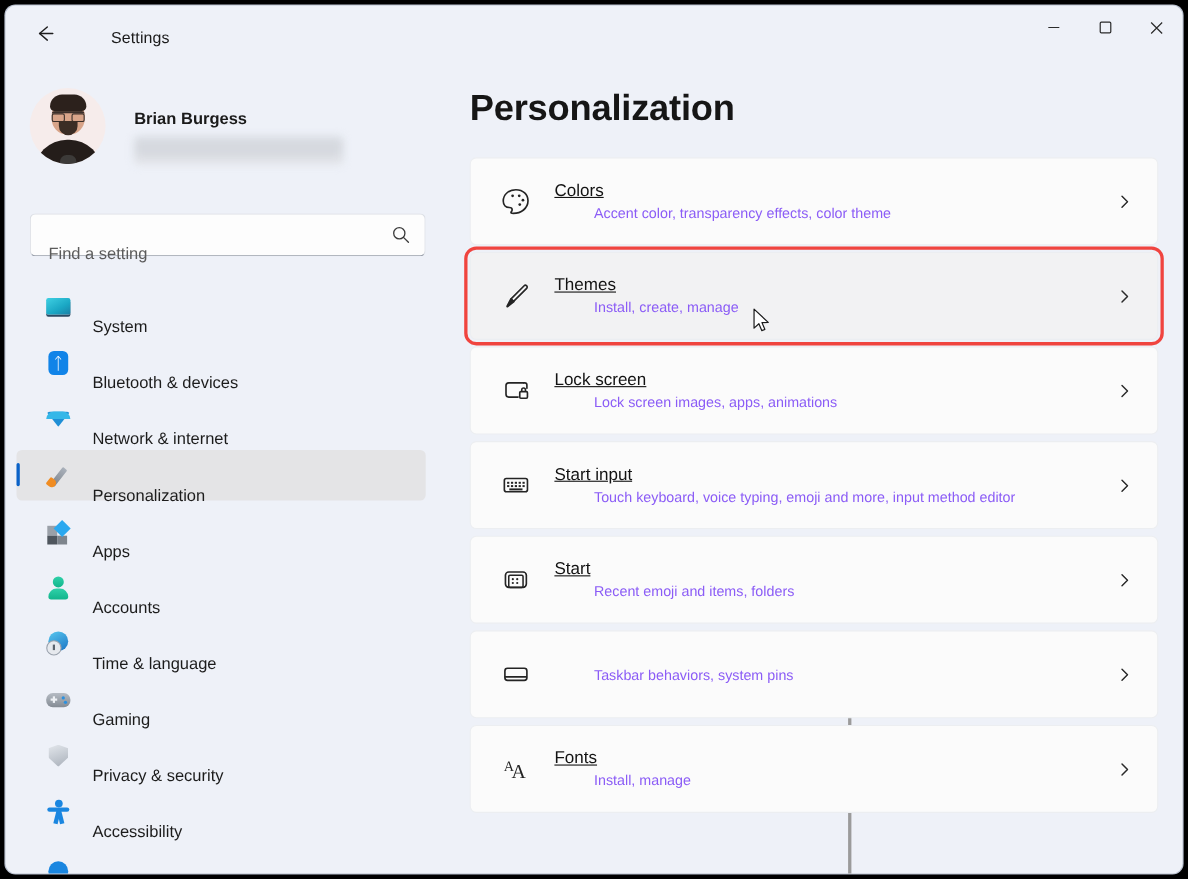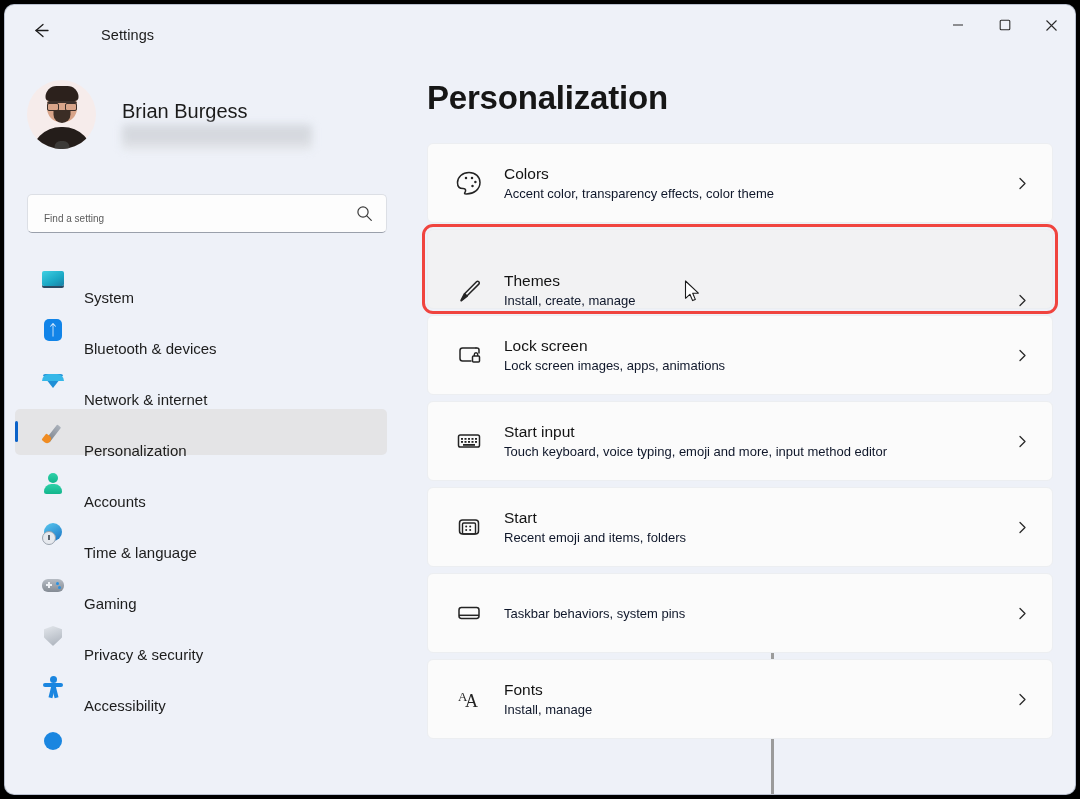--- a/index.html
+++ b/index.html
@@ -134,22 +134,22 @@
     position: absolute;
     left: 50%; bottom: -12px;
     transform: translateX(-50%);
     width: 15px; height: 20px;
     background: #3c3a38;
     border-radius: 6px 6px 0 0;
   }
   .profile-name {
     position: absolute;
     left: 95px; top: 20px;
-    font-size: 20px;
-    font-weight: normal;
+    font-size: 15px;
+    font-weight: bold;
     color: #1a1a1a;
   }
   .profile-email {
     position: absolute;
     left: 95px; top: 44px;
     width: 190px; height: 26px;
     border-radius: 3px;
     background: linear-gradient(180deg,#d7dae0 0%, #d2d5db 45%, #e4e6ea 100%);
     filter: blur(4px);
     opacity: .92;
@@ -160,26 +160,26 @@
     left: 22px; top: 141px;
     width: 360px; height: 39px;
     background: #fdfdfd;
     border: 1px solid #dcdfe5;
     border-bottom: 1.6px solid #9aa0ab;
     border-radius: 5px;
     box-sizing: border-box;
   }
   .search-input {
     position: absolute;
-    left: 14px; top: 4px;
+    left: 14px; top: 16px;
     width: 300px; height: 37px;
     border: none; outline: none;
     background: transparent;
     font-family: "Liberation Sans", sans-serif;
-    font-size: 10px;
+    font-size: 15px;
     color: #4a4a4a;
   }
   .search-input::placeholder { color: #5b5b5b; }
   .search-icon {
     position: absolute;
     right: 13px; top: 10px;
   }
 
   .navlist {
     position: absolute;
@@ -362,39 +362,40 @@
     box-sizing: border-box;
     display: flex;
     align-items: center;
   }
   .card.highlight {
     background: #f2f2f3;
   }
   .card.annotated {
     outline: 3px solid #f0443f;
     outline-offset: 2px;
-    align-items: flex-end;
   }
   .card-icon {
     width: 34px; height: 34px;
     margin-left: 24px;
     margin-right: 18px;
     flex: none;
     position: relative;
     color: #1d1d1d;
   }
   .card-texts { flex: 1; }
   .card-title {
     font-size: 15.5px;
     color: #131313;
     margin-bottom: 3px;
+    text-decoration: underline;
   }
   .card-sub {
     font-size: 13px;
-    color: #0f172a;
+    color: #8b5cf6;
+    margin-left: 36px;
   }
   .chev {
     margin-right: 22px;
     color: #2a2a2a;
   }
   .chev svg { display: block; }
 
   .cursor {
     position: absolute;
     left: 679px; top: 275px;
@@ -492,20 +493,29 @@
       </div>
 
       <div class="navitem selected">
         <div class="navicon">
           <div class="ic-brush-h"></div>
             <div class="ic-brush-t"></div>
         </div>
         <div class="navlabel">Personalization</div>
       </div>
 
+      <div class="navitem">
+        <div class="navicon">
+          <div class="ic-apps-a"></div>
+            <div class="ic-apps-b"></div>
+          <div class="ic-apps-c"></div>
+            <div class="ic-apps-d"></div>
+        </div>
+        <div class="navlabel">Apps</div>
+      </div>
 
       <div class="navitem">
         <div class="navicon">
           <div class="ic-acct-h"></div>
             <div class="ic-acct-b"></div>
         </div>
         <div class="navlabel">Accounts</div>
       </div>
 
       <div class="navitem">

